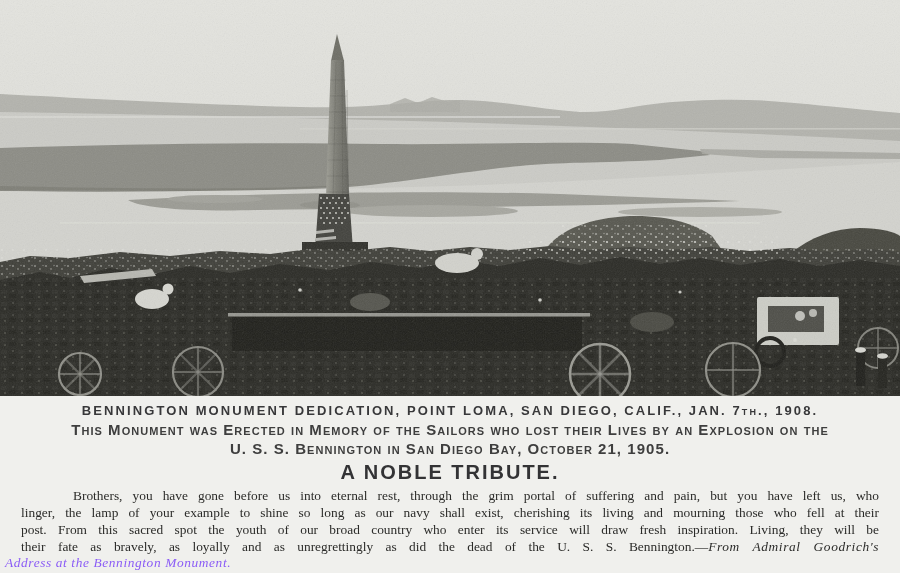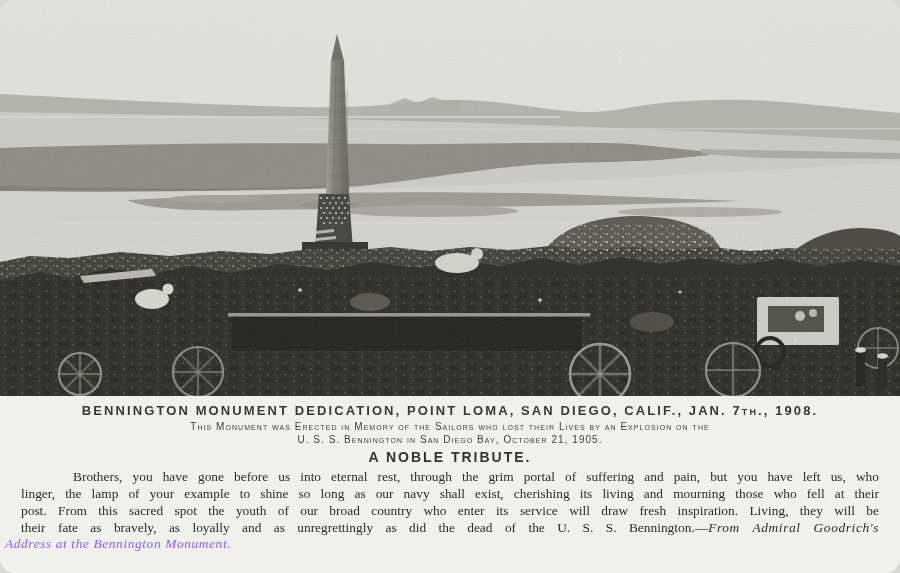--- a/index.html
+++ b/index.html
@@ -1,36 +1,36 @@
 <!DOCTYPE html>
 <html><head>
 <meta charset="utf-8">
 <style>
   html,body { margin:0; padding:0; background:#d8d8d4; }
   .postcard {
     position:relative; width:900px; height:573px; margin:0 auto;
     background:#efefec; overflow:hidden;
-    font-family:"Liberation Sans", sans-serif; color:#2f2f2b;border-radius:15px;
+    font-family:"Liberation Sans", sans-serif; color:#2f2f2b;
   }
   .photo-wrap { position:absolute; top:0; left:0; width:900px; height:396px; }
   .caption {
     position:absolute; top:396px; left:0; width:900px; height:177px;
     text-align:center; background:#f0f0ed;
   }
   .title {
     margin-top:7px; font-weight:bold; font-size:13px; letter-spacing:2.1px;
     font-variant:small-caps; color:#38383a;
   }
   .subtitle {
-    margin-top:3px; font-weight:normal; font-size:10px; letter-spacing:1.05px;
+    margin-top:3px; font-weight:bold; font-size:15px; letter-spacing:1.05px;
     font-variant:small-caps; color:#3e3e3e;
   }
   .subtitle2 { margin-top:2px; }
   .tribute {
-    margin-top:4px; font-weight:bold; font-size:14px; letter-spacing:2px; color:#333335;
+    margin-top:4px; font-weight:bold; font-size:20px; letter-spacing:2px; color:#333335;
   }
   .para {
     margin-top:3px; padding:0 21px; text-align:justify;
     font-family:"Liberation Serif", serif; font-size:13.4px; line-height:17px; color:#2b2b29;
   }
   .para .pline { text-align:justify; text-align-last:justify; }
   .para .first { text-indent:52px; }
   .attr-italic { font-style:italic; letter-spacing:0.6px; }
   .lastrow {
     display:flex; justify-content:space-between; align-items:baseline;

